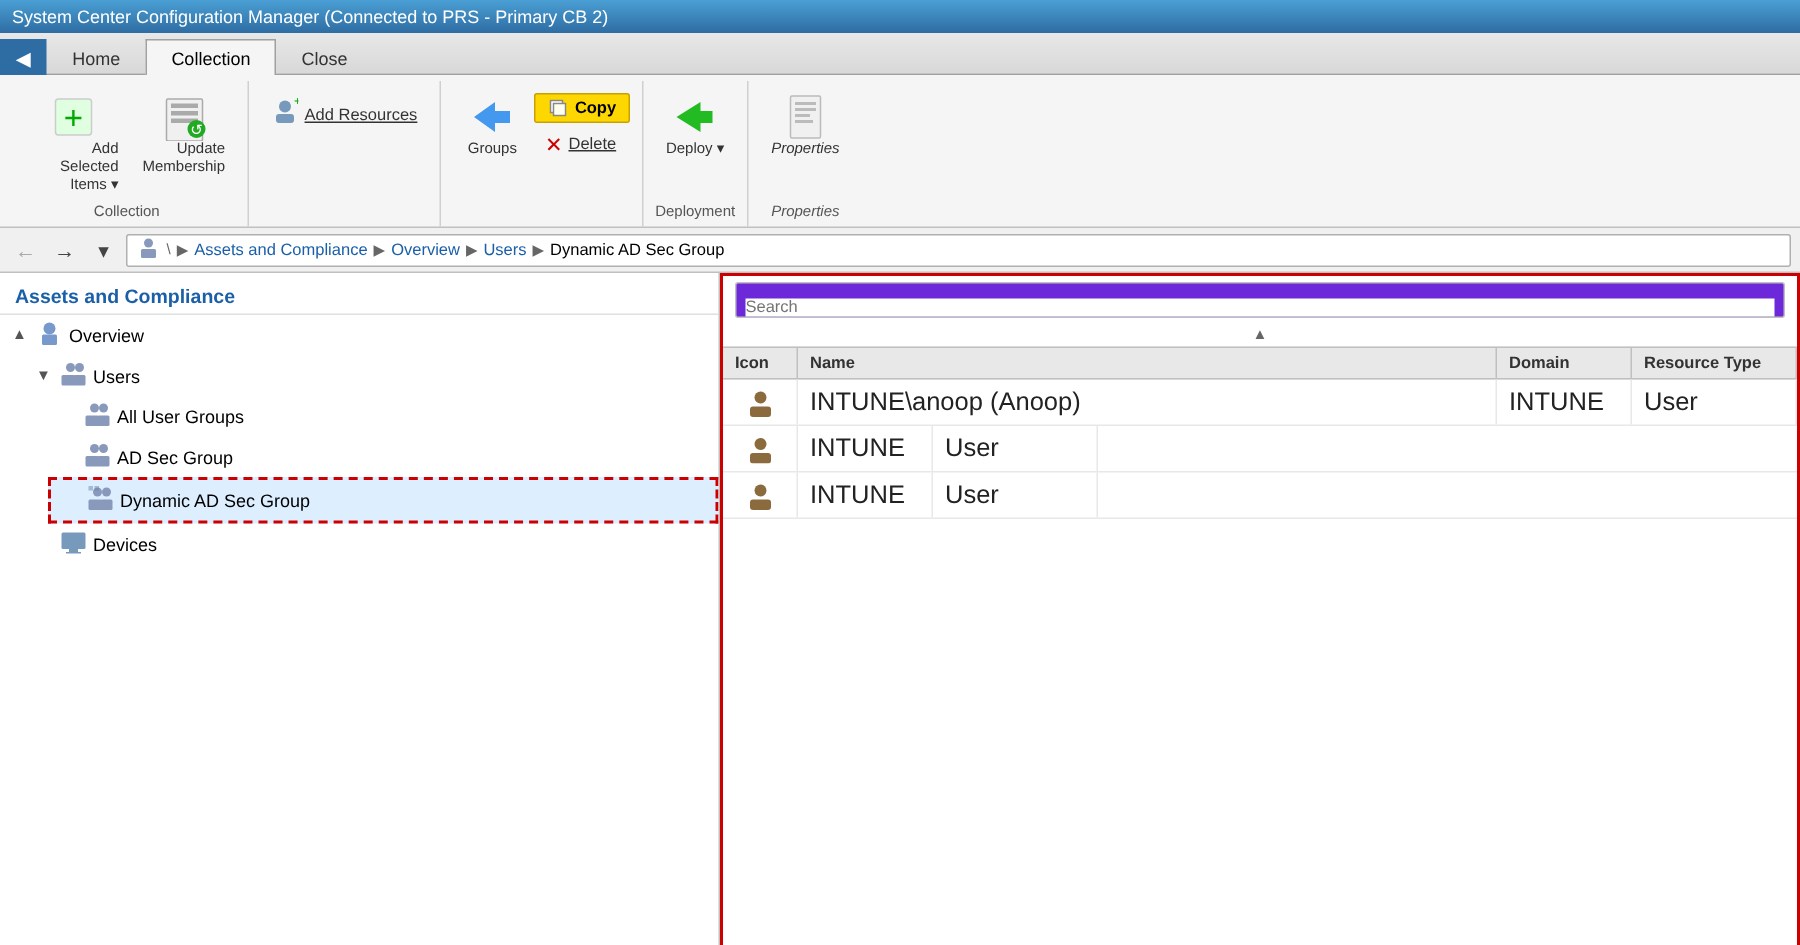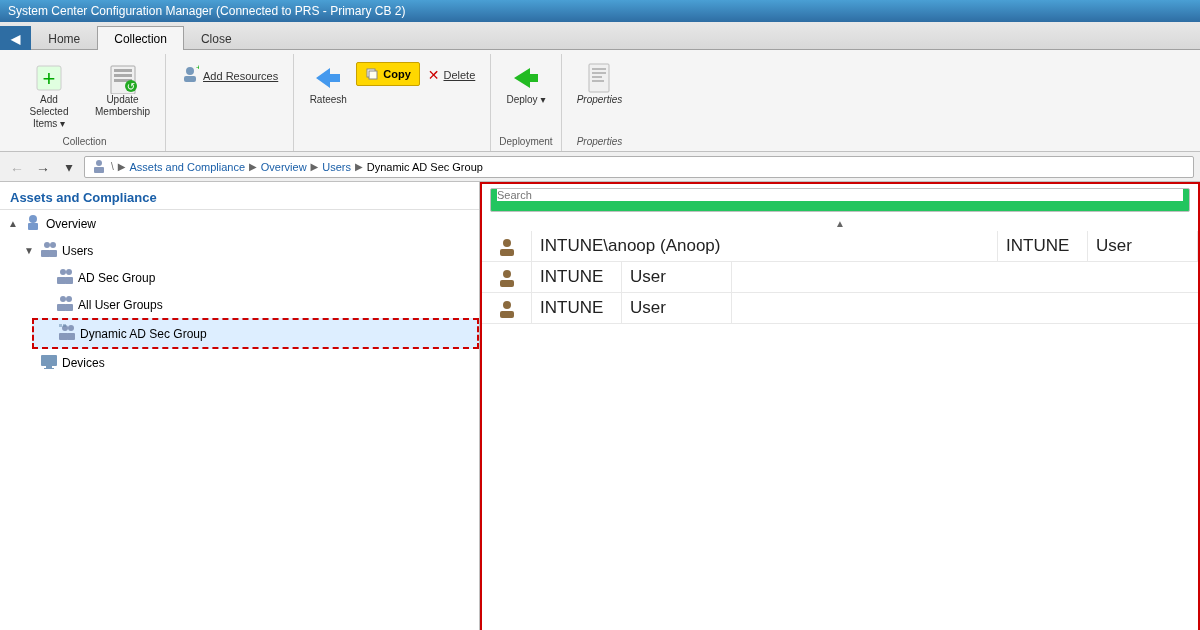--- a/index.html
+++ b/index.html
@@ -98,21 +98,21 @@
       height: 32px;
       display: flex;
       align-items: center;
       justify-content: center;
       font-size: 24px;
     }
     .ribbon-btn .btn-label {
       font-size: 10px;
       color: #333;
       line-height: 1.2;
-      text-align: center;
+      text-align: right;
       max-width: 60px;
     }
     .ribbon-btn-small {
       display: flex;
       flex-direction: row;
       align-items: center;
       padding: 2px 6px;
       cursor: pointer;
       border: 1px solid transparent;
       border-radius: 2px;
@@ -122,20 +122,21 @@
     .ribbon-btn-small .btn-icon-sm {
       font-size: 16px;
     }
     .ribbon-btn-small .btn-label-sm {
       font-size: 11px;
       color: #333;
       text-decoration: underline;
     }
     .small-btns-col {
       display: flex;
+      flex-direction: column;
       gap: 1px;
     }
     .copy-btn {
       background: #ffd700;
       border: 1px solid #c8a000;
       padding: 2px 8px;
       display: flex;
       align-items: center;
       gap: 4px;
       cursor: pointer;
@@ -228,23 +229,23 @@
       font-weight: bold;
       padding: 8px 12px 4px;
       color: #000;
     }
     .search-bar {
       margin: 4px 8px;
       border: 1px solid #c0c0c0;
       border-radius: 2px;
       height: 24px;
       display: flex;
-      align-items: flex-start;
+      align-items: flex-end;
       padding: 0 6px;
-      background: #22c55e;
+      background: #6d28d9;
     }
     .search-input {
       border: none;
       outline: none;
       flex: 1;
       font-size: 11px;
       color: #999;
     }
     .sort-arrow {
       text-align: center;
@@ -361,21 +362,21 @@
 
     <div class="ribbon-group">
       <div class="ribbon-group-items">
 
         <div class="ribbon-btn">
           <div class="btn-icon">
             <svg width="32" height="32" viewBox="0 0 32 32">
               <polygon points="4,16 18,6 18,12 28,12 28,20 18,20 18,26" fill="#4499ee"></polygon>
             </svg>
           </div>
-          <div class="btn-label">Rateesh</div>
+          <div class="btn-label">Groups</div>
         </div>
 
         <div class="small-btns-col" style="margin-top:4px;">
           <div class="copy-btn">
             <svg width="14" height="14" viewBox="0 0 14 14">
                 <rect x="2" y="2" width="8" height="8" fill="#fff" stroke="#888" stroke-width="1"></rect>
                 <rect x="4" y="4" width="8" height="8" fill="#ffe" stroke="#888" stroke-width="1"></rect>
               </svg>
             <span style="font-size:11px;font-weight:bold;">Copy</span>
           </div>
@@ -478,34 +479,34 @@
     <div class="tree-item tree-indent2">
       <span class="tree-expand"></span>
       <span>
         <svg width="18" height="18" viewBox="0 0 18 18">
             <circle cx="7" cy="5" r="3" fill="#8899bb"></circle>
             <circle cx="13" cy="5" r="3" fill="#8899bb"></circle>
             <rect x="1" y="10" width="9" height="7" rx="1" fill="#8899bb"></rect>
             <rect x="9" y="10" width="8" height="7" rx="1" fill="#8899bb"></rect>
           </svg>
       </span>
-      <span>AD Sec Group</span>
+      <span>All User Groups</span>
     </div>
 
     <div class="tree-item tree-indent2">
       <span class="tree-expand"></span>
       <span>
         <svg width="18" height="18" viewBox="0 0 18 18">
             <circle cx="7" cy="5" r="3" fill="#8899bb"></circle>
             <circle cx="13" cy="5" r="3" fill="#8899bb"></circle>
             <rect x="1" y="10" width="9" height="7" rx="1" fill="#8899bb"></rect>
             <rect x="9" y="10" width="8" height="7" rx="1" fill="#8899bb"></rect>
           </svg>
       </span>
-      <span>All User Groups</span>
+      <span>AD Sec Group</span>
     </div>
 
     <div class="tree-item tree-indent2 selected" style="border:2px dashed #cc0000;background:#ddeeff;">
       <span class="tree-expand"></span>
       <span>
         <svg width="18" height="18" viewBox="0 0 18 18">
           <circle cx="7" cy="5" r="3" fill="#8899bb"></circle>
           <circle cx="13" cy="5" r="3" fill="#8899bb"></circle>
           <rect x="1" y="10" width="9" height="7" rx="1" fill="#8899bb"></rect>
           <rect x="9" y="10" width="8" height="7" rx="1" fill="#8899bb"></rect>
@@ -532,20 +533,26 @@
   </div>
 
   <div class="right-panel">
 
     <div class="search-bar">
       <input class="search-input" type="text" placeholder="Search" style="">
     </div>
 
     <div class="sort-arrow">▲</div>
 
+    <div class="table-header">
+      <div class="th th-icon">Icon</div>
+      <div class="th th-name">Name</div>
+      <div class="th th-domain">Domain</div>
+      <div class="th th-restype">Resource Type</div>
+    </div>
 
     <div class="table-row">
       <div class="td td-icon">
         <svg width="20" height="20" viewBox="0 0 20 20">
             <circle cx="10" cy="7" r="4" fill="#8b6a3e"></circle>
             <rect x="3" y="13" width="14" height="7" rx="2" fill="#8b6a3e"></rect>
           </svg>
       </div>
       <div class="td td-name">INTUNE\anoop (Anoop)</div>
       <div class="td td-domain">INTUNE</div>

